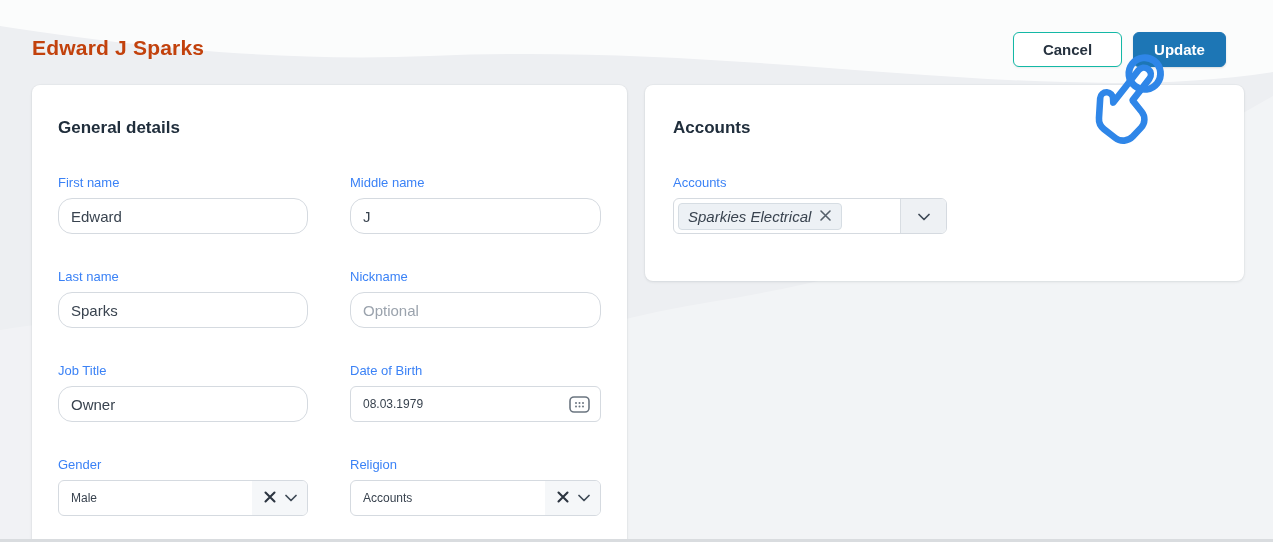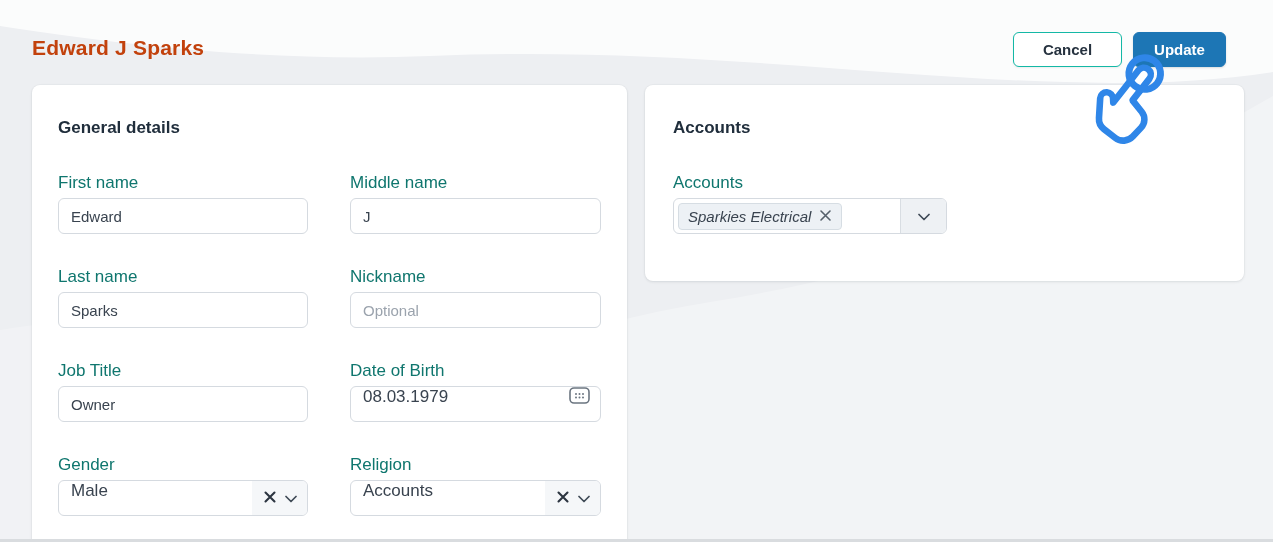--- a/index.html
+++ b/index.html
@@ -42,32 +42,32 @@
   }
   .card-general { left:32px; top:85px; width:595px; height:505px; padding:31px 26px 0 26px; }
   .card-accounts { left:645px; top:85px; width:599px; height:196px; padding:31px 28px 0 28px; }
 
   .card-heading { font-size:17px; font-weight:bold; color:#202e3c; line-height:23px; margin-bottom:34px; }
 
   .form-row {
     display:grid; grid-template-columns:250px 251px; column-gap:42px;
     margin-bottom:33px;
   }
-  .flabel { display:block; font-size:17px; line-height:20px; color:#0f766e; margin-bottom:5px; }
+  .flabel { display:block; font-size:13px; line-height:20px; color:#3b82f6; margin-bottom:5px; }
   .finput {
-    width:100%; height:36px; border:1px solid #d5dae0; border-radius:6px;
+    width:100%; height:36px; border:1px solid #d5dae0; border-radius:14px;
     padding:12px 12px; font-size:15px; color:#39434f; background:#fff;
     font-family:"Liberation Sans", sans-serif; outline:none;
   }
   .finput::placeholder { color:#9ba3ad; opacity:1; }
 
   .fcontrol {
-    display:flex; align-items:flex-start; height:36px;
+    display:flex; align-items:center; height:36px;
     border:1px solid #d5dae0; border-radius:6px; background:#fff;
-    font-size:17px; color:#39434f; overflow:hidden; cursor:pointer;
+    font-size:12px; color:#39434f; overflow:hidden; cursor:pointer;
   }
   .fcontrol .ftext { flex:1; padding:0 12px; white-space:nowrap; }
   .fctl-right {
     display:flex; align-items:center; gap:9px; height:100%;
     padding:0 10px 0 12px; background:#f5f7f9;
   }
   .cal-wrap { display:flex; align-items:center; padding:0 10px; }
 
   
   .multiselect {

